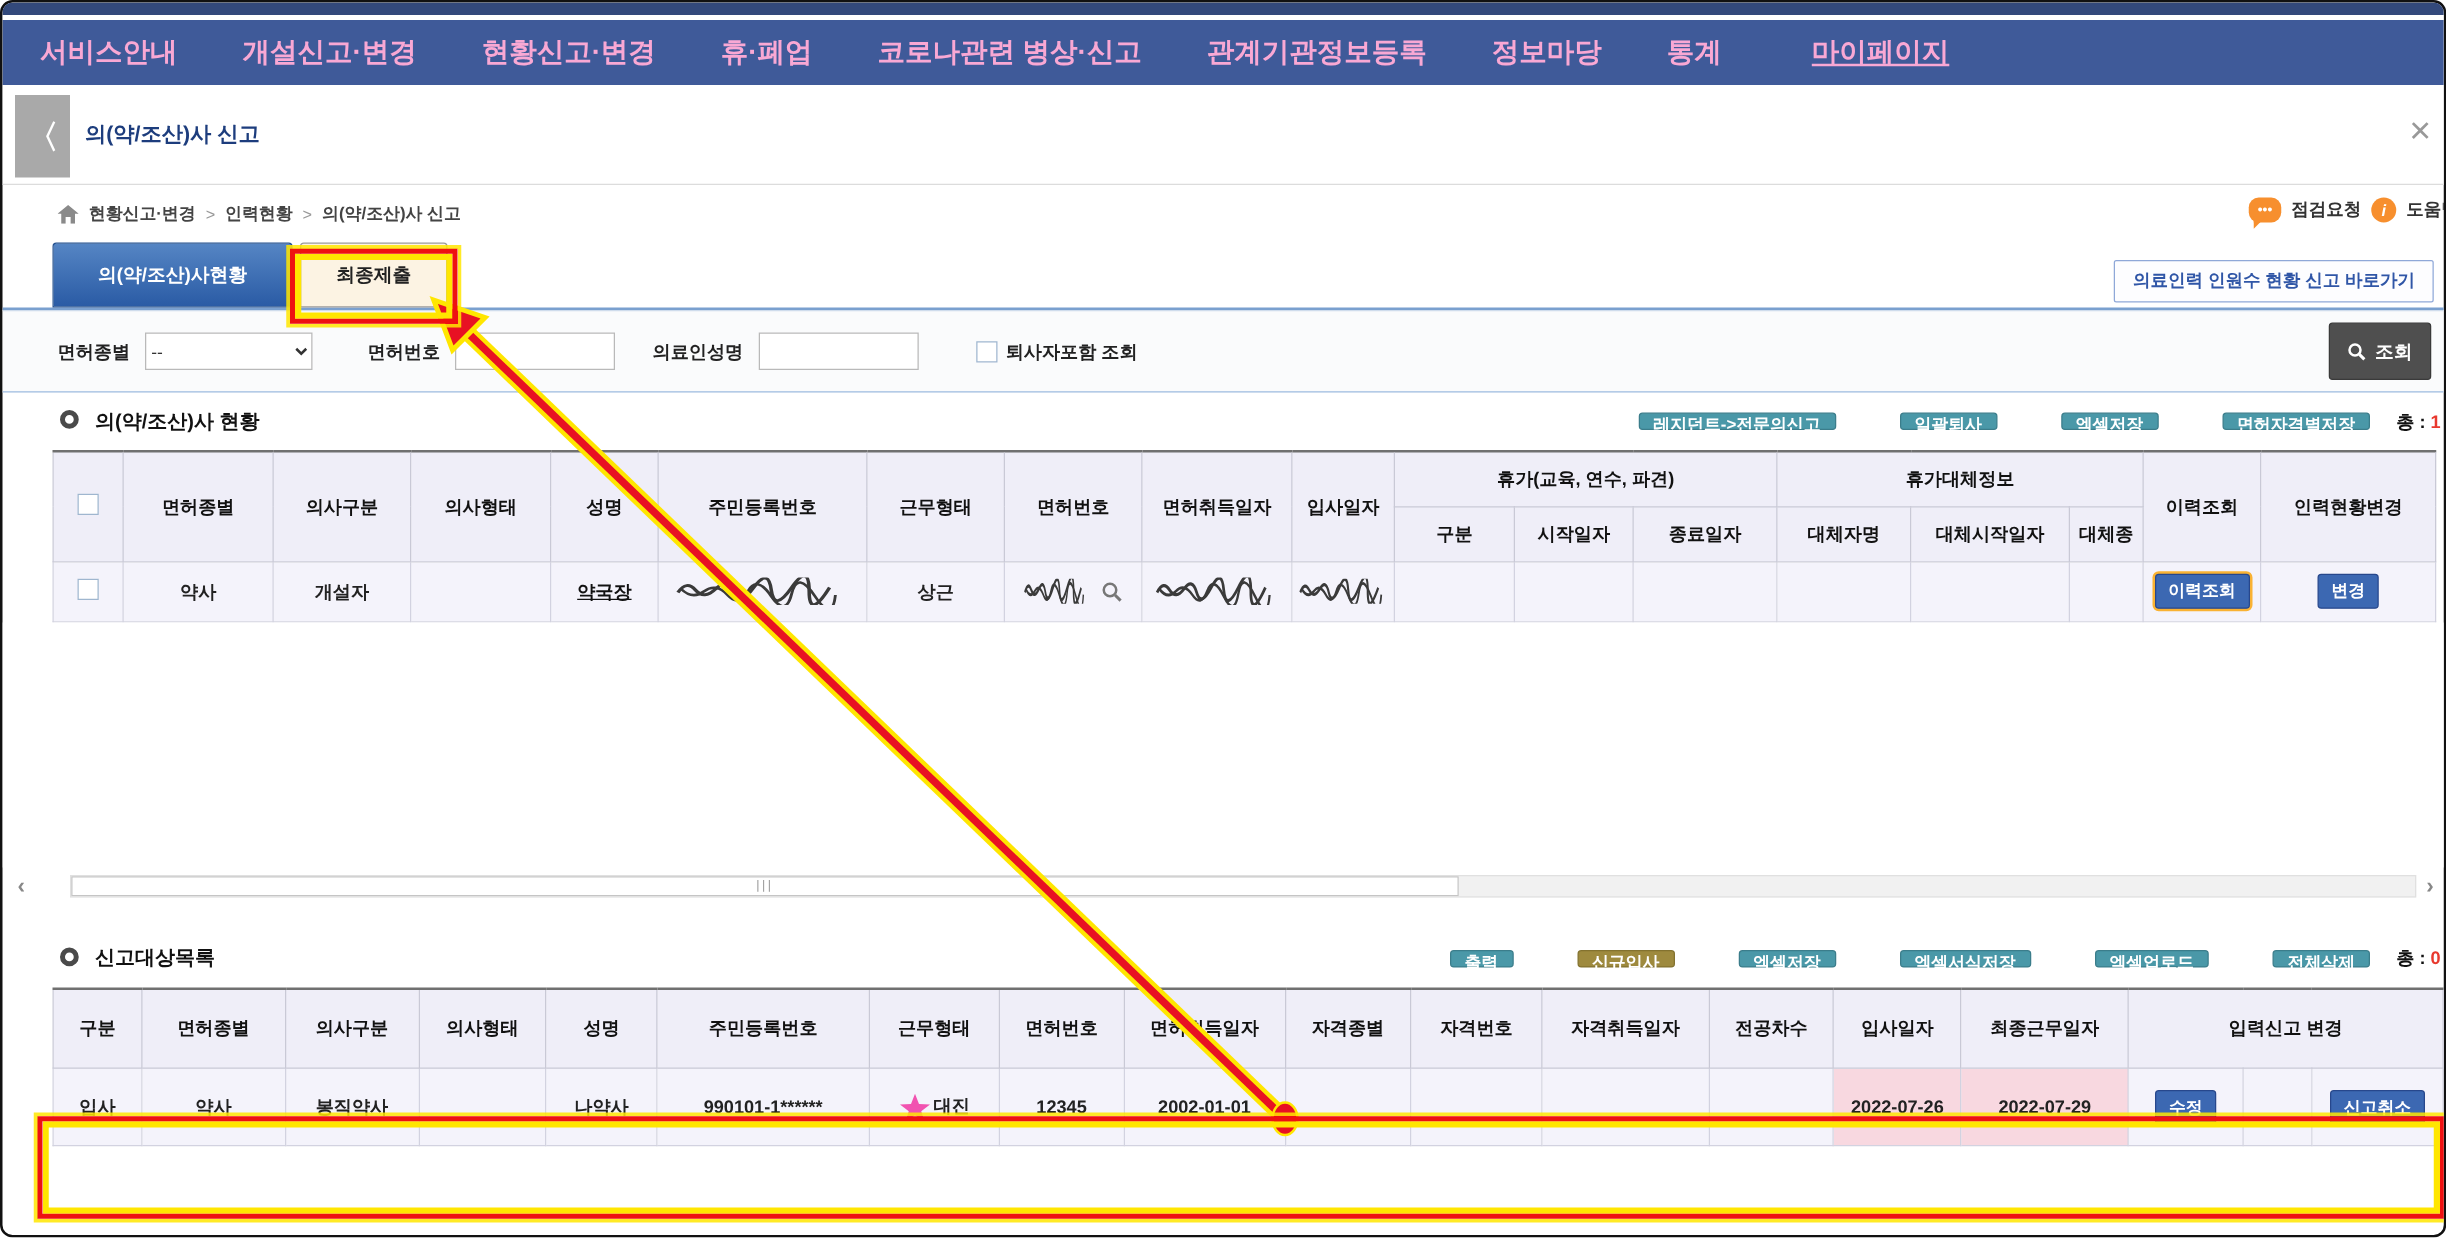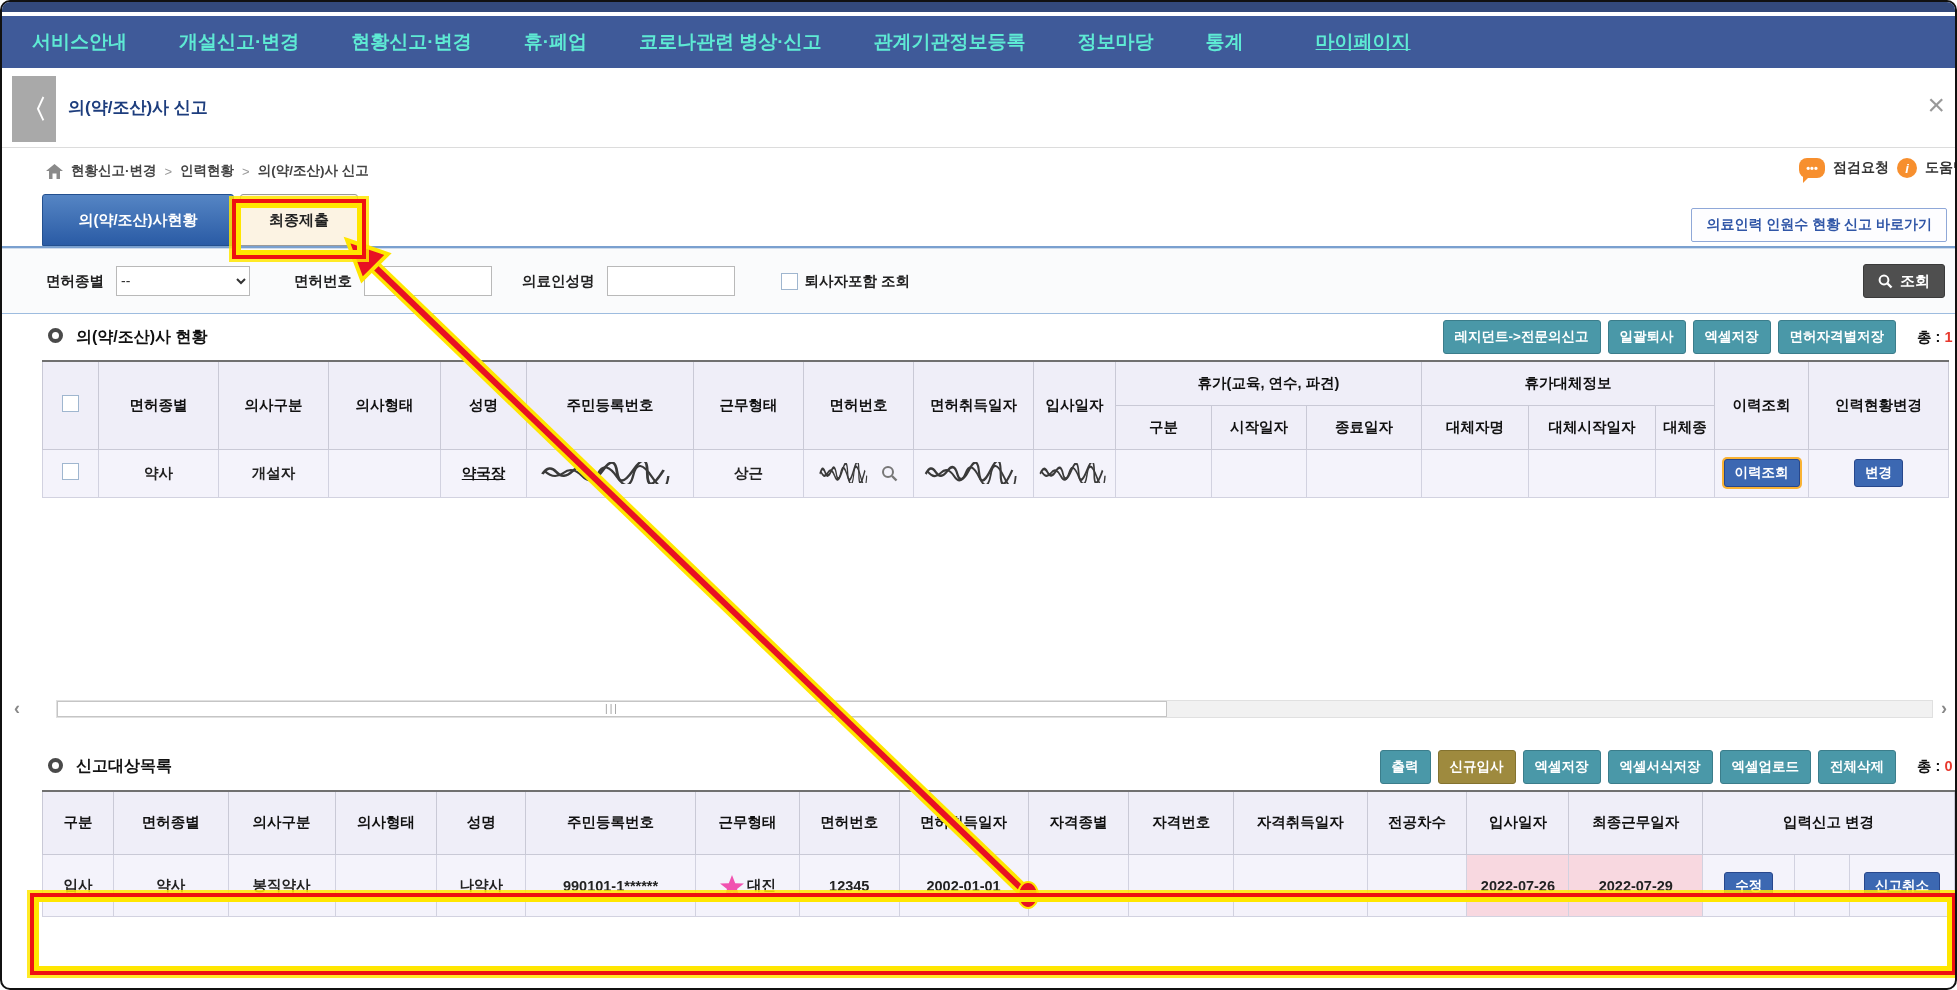--- a/index.html
+++ b/index.html
@@ -5,21 +5,21 @@
   * { box-sizing: border-box; margin: 0; padding: 0; }
   html,body { background:#fff; }
   body { font-family:"Liberation Sans","DejaVu Sans",sans-serif; }
   .page { position:relative; width:1957px; height:990px; border:2px solid #111;
           border-radius:10px; overflow:hidden; background:#fff; }
 
   
   .chrome-strip { height:10px; background:#33497b; }
   .chrome-gap { height:4px; background:#fff; }
   .navbar { height:52px; background:#3f5a99; display:flex; align-items:center; gap:52px; padding-left:30px; }
-  .nav-item { color:#5eead4; font-size:19px; font-weight:700; white-space:nowrap; cursor:pointer; }
+  .nav-item { color:#f9a8d4; font-size:22px; font-weight:700; white-space:nowrap; cursor:pointer; }
   .nav-item.underline { text-decoration:underline;margin-left:20px; }
 
   .titlebar { position:relative; height:80px; background:#fff; border-bottom:1px solid #dcdcdc; }
   .back-btn { position:absolute; left:10px; top:8px; width:44px; height:66px; background:#a9a9a9;
               color:#fff; font-size:26px; font-weight:700; display:flex; align-items:center; justify-content:center; cursor:pointer; }
   .page-title { position:absolute; left:66px; top:28px; color:#1d3d7d; font-size:17px; font-weight:700; }
   .close-x { position:absolute; right:10px; top:22px; color:#999; font-size:30px; line-height:30px; cursor:pointer; }
 
   .crumbrow { position:relative; height:46px; display:flex; align-items:center; padding-left:44px; gap:8px; }
   .crumb { font-size:13.5px; color:#444; font-weight:600; cursor:pointer; }
@@ -43,34 +43,34 @@
                   border:1px solid #8fa8d8; border-radius:2px; color:#3056a7; font-size:14px; font-weight:700; cursor:pointer; }
 
   
   .filterbar { height:66px; background:#fafbfc; border-top:1px solid #cfdcec; border-bottom:1px solid #9dbcdf;
                display:flex; align-items:center; padding-left:44px; }
   .f-label { font-size:14.5px; font-weight:700; color:#222; margin-right:12px; white-space:nowrap; }
   .f-select { width:134px; height:30px; border:1px solid #b9b9b9; background:#fff; font-size:14px; color:#333; margin-right:44px; }
   .f-input { width:128px; height:30px; border:1px solid #b9b9b9; background:#fff; margin-right:30px; font-size:14px; padding:0 6px; }
   .f-check-wrap { display:flex; align-items:center; gap:7px; margin-left:16px; }
   .f-check { width:17px; height:17px; border:1px solid #9fb6cf; background:#fff; cursor:pointer; }
-  .search-btn { position:absolute; right:10px; height:34px; padding:0 14px; background:#4f4f4f; border:1px solid #3a3a3a;
+  .search-btn { position:absolute; right:10px; height:46px; padding:0 14px; background:#4f4f4f; border:1px solid #3a3a3a;
                 border-radius:3px; color:#fff; font-size:15px; font-weight:700; display:flex; align-items:center; gap:7px; cursor:pointer; }
   .filter-wrap { position:relative; }
 
   .notice { height:40px; display:flex; align-items:center; padding-left:44px; font-size:15px; font-weight:700;
             color:#111; text-decoration:underline; }
 
   
   .sec { position:relative; height:46px; display:flex; align-items:center; padding-left:46px; }
   .sec-ico { position:absolute; left:46px; top:14px; width:15px; height:15px; border:4px solid #4a4a4a; border-radius:50%; background:#fff; }
   .sec-title { margin-left:28px; font-size:16px; font-weight:700; color:#111; }
   .sec-right { position:absolute; right:-16px; display:flex; align-items:center; gap:7px; white-space:nowrap; }
-  .btn-teal { height:34px; padding:0 11px; background:#4a98a8; border:1px solid #3b7d8b; border-radius:3px;
-              color:#fff; font-size:13.5px; font-weight:700; cursor:pointer; }
+  .btn-teal { height:14px; padding:0 11px; background:#4a98a8; border:1px solid #3b7d8b; border-radius:3px;
+              color:#fff; font-size:13.5px; font-weight:700; cursor:pointer;margin-left:44px; }
   .btn-olive { background:#9e8a3e; border-color:#83722f; }
   .total { font-size:14.5px; font-weight:700; color:#111; margin-left:14px; }
   .total .red { color:#e8392e; font-style:normal; }
 
   
   table.grid { border-collapse:collapse; table-layout:fixed; margin-left:40px; }
   .grid th { background:#efeef8; border:1px solid #c9c9d6; font-size:14.5px; font-weight:700; color:#111;
              text-align:center; padding:2px; }
   .grid thead tr:first-child th { border-top:2px solid #707070; }
   .grid td { background:#f4f3fb; border:1px solid #d2d2e0; font-size:14.5px; font-weight:600; color:#222;

